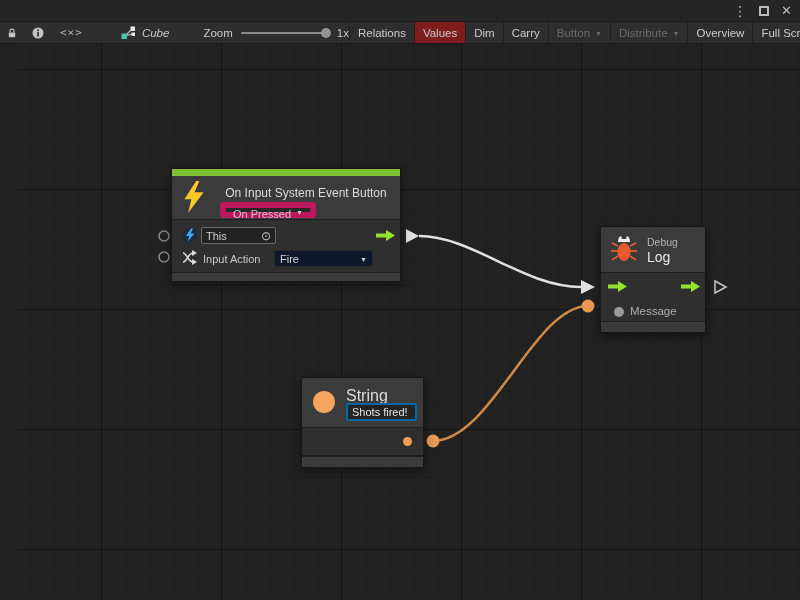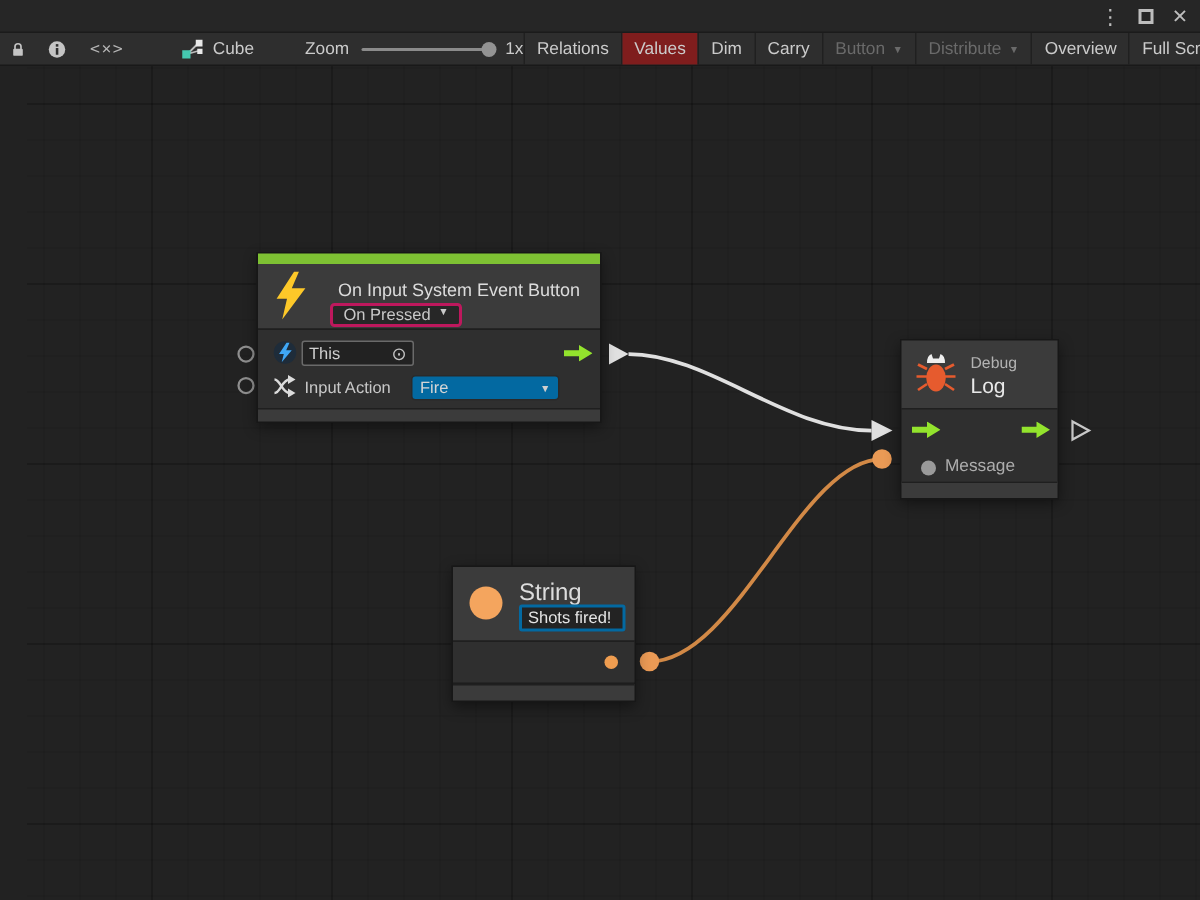--- a/index.html
+++ b/index.html
@@ -25,21 +25,21 @@
              border-bottom:1px solid #191919; display:flex; align-items:stretch;
              font-size:11.5px; color:#cbcbcb; }
   .tb-sep { width:1px; background:#202020; }
   .tb-btn { display:flex; align-items:center; justify-content:center; padding:0 8px;
             white-space:nowrap; }
   .tb-btn.active { background:#7f1d1d; }
   .tb-btn.disabled { color:#6a6a6a; }
   .tb-icon-btn { display:flex; align-items:center; justify-content:center; }
   .code-glyph { font-family:"DejaVu Sans Mono", monospace; font-size:11px; color:#b5b5b5;
                 letter-spacing:1px; }
-  .cube-group { display:flex; align-items:center; gap:6px; margin-left:22px; padding:0 8px; }
+  .cube-group { display:flex; align-items:center; gap:6px; margin-left:22px; padding:0 8px;font-style:italic; }
   .zoom-group { display:flex; align-items:center; gap:8px; margin-left:26px; }
   .zoom-track { position:relative; width:88px; height:2px; background:#8b8b8b; border-radius:1px; }
   .zoom-knob { position:absolute; right:-2px; top:-4px; width:10px; height:10px;
                border-radius:50%; background:#939393; }
   .tb-right { margin-left:auto; display:flex; align-items:stretch; }
   .caret { font-size:7px; margin-left:5px; position:relative; top:1px; }
 
   
   .canvas { position:absolute; left:18px; top:44px; width:800px; height:556px; background:#222222;
     background-image:
@@ -60,32 +60,32 @@
                  border-top:1px solid #1f1f1f; }
 
   
   .event-node { left:153px; top:124px; width:230px; height:114px; }
   .event-topbar { height:7px; background:#7ec133; }
   .event-header { height:43px; }
   .bolt-icon { position:absolute; left:11px; top:5px; }
   .event-title { position:absolute; left:44px; right:4px; top:10px; text-align:center;
                  font-size:12px; color:#dcdcdc; white-space:nowrap; }
   .pressed-btn { position:absolute; left:48px; top:26px; height:16px; display:inline-flex;
-                 padding:0 7px; background:#272727; border:2px solid #be185d;
+                 padding:0 7px; background:#272727; border:6px solid #be185d;
                  border-radius:3px; font-size:11px; color:#c8c8c8; }
   .event-body { height:55px; }
   .this-icon { position:absolute; left:10px; top:7px; }
   .this-field { position:absolute; left:29px; top:7px; width:75px; height:17px; background:#222;
                 border:1px solid #6a6a6a; border-radius:2px; display:flex; align-items:center;
                 font-size:11px; color:#d0d0d0; padding:0 4px; }
   .target-glyph { margin-left:auto; font-size:12px; color:#c4c4c4; line-height:1; }
   .port-arrow-out-event { position:absolute; left:204px; top:10px; }
   .action-icon { position:absolute; left:10px; top:30px; }
   .action-label { position:absolute; left:31px; top:33px; font-size:11px; color:#c8c8c8; }
-  .fire-select { position:absolute; left:102px; top:30px; width:99px; height:17px; background:#0369a1;
+  .fire-select { position:absolute; left:102px; top:30px; width:99px; height:17px; background:#0f172a;
                  border:1px solid #2a2a2a; border-radius:3px; display:flex; align-items:center;
                  font-size:11px; color:#d5d5d5; padding:0 5px; }
   .fire-select .caret { margin-left:auto; color:#cfcfcf; }
   .event-footer { height:9px; }
 
   
   .debug-node { left:582px; top:182px; width:106px; height:107px; }
   .debug-header { height:45px; }
   .bug-icon { position:absolute; left:9px; top:6px; }
   .debug-cat { position:absolute; left:46px; top:9px; font-size:10.5px; color:#b3b3b3; }

